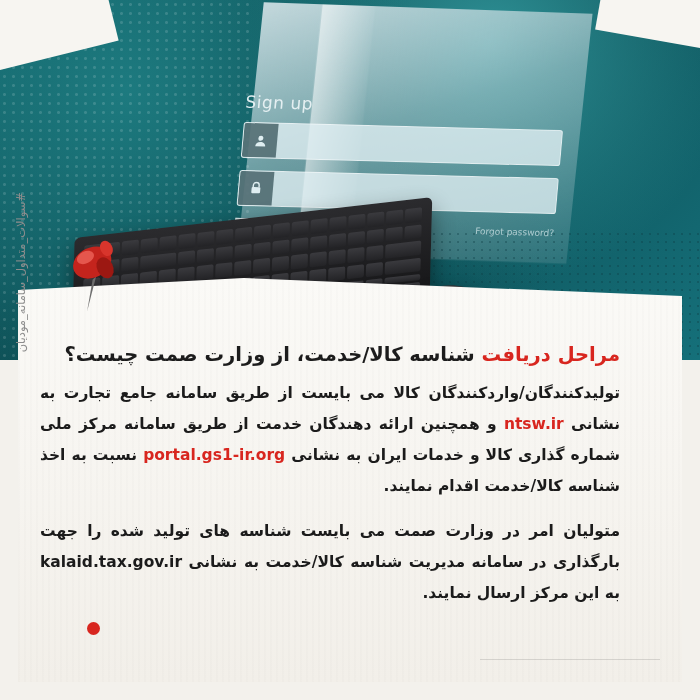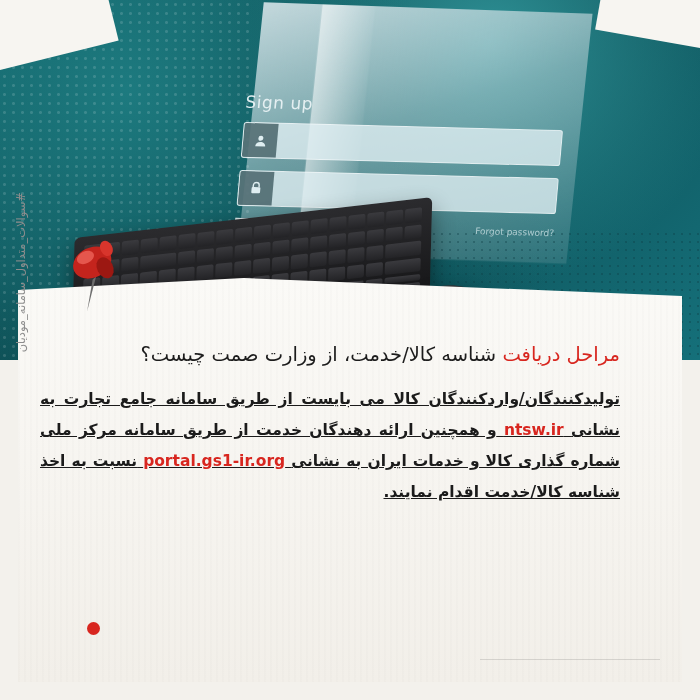--- a/index.html
+++ b/index.html
@@ -217,36 +217,35 @@
   
   .content {
     position: absolute;
     left: 40px; top: 340px;
     width: 580px;
     text-align: right;
     direction: rtl;
   }
   .headline {
     font-size: 19.5px;
-    font-weight: normal;
+    font-weight: bold;
     line-height: 1.55;
-    margin-bottom: 14px;
+    margin-bottom: 8px;
   }
   .headline .accent { color: #d8261f; }
   .headline .dark { color: #1c1c1c; }
 
   .para {
     font-size: 15.5px;
     font-weight: bold;
     color: #1b1b1b;
     line-height: 2.0;
     text-align: justify;
     text-align-last: right;
     margin: 0 0 14px 0;
-    text-decoration: underline;
   }
   .para .url {
     color: #d8261f;
     direction: ltr;
     unicode-bidi: embed;
   }
   .para .url-dark {
     color: #1b1b1b;
     direction: ltr;
     unicode-bidi: embed;
@@ -453,20 +452,25 @@
     </div>
 
     <p class="para">
       <span>تولیدکنندگان/واردکنندگان کالا می بایست از طریق سامانه جامع تجارت به نشانی</span>
       <span class="url">ntsw.ir</span>
       <span>و همچنین ارائه دهندگان خدمت از طریق سامانه مرکز ملی شماره گذاری کالا و خدمات ایران به نشانی</span>
       <span class="url">portal.gs1-ir.org</span>
       <span>نسبت به اخذ شناسه کالا/خدمت اقدام نمایند.</span>
     </p>
 
+    <p class="para">
+      <span>متولیان امر در وزارت صمت می بایست شناسه های تولید شده را جهت بارگذاری در سامانه مدیریت شناسه کالا/خدمت به نشانی</span>
+      <span class="url-dark">kalaid.tax.gov.ir</span>
+      <span>به این مرکز ارسال نمایند.</span>
+    </p>
   </div>
 
   <div class="red-dot"></div>
 
   <div class="hashtag">#سوالات_متداول_سامانه_مودیان</div>
 
   <div class="footer-rule"></div>
 
 </div>
 

